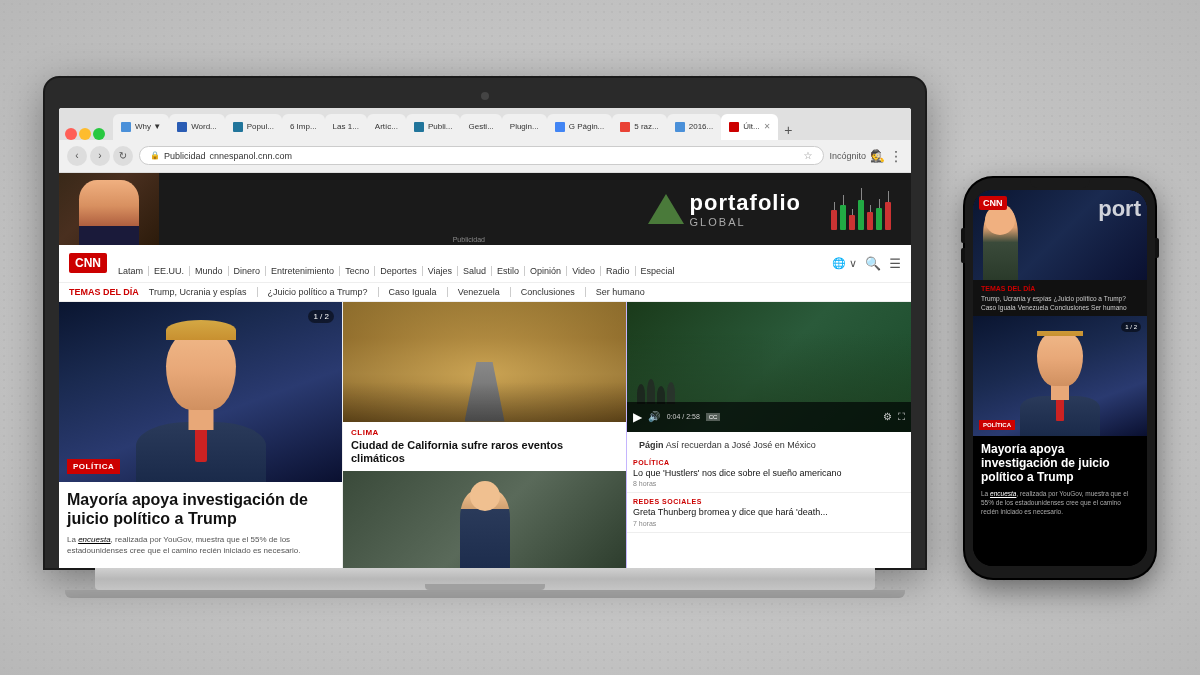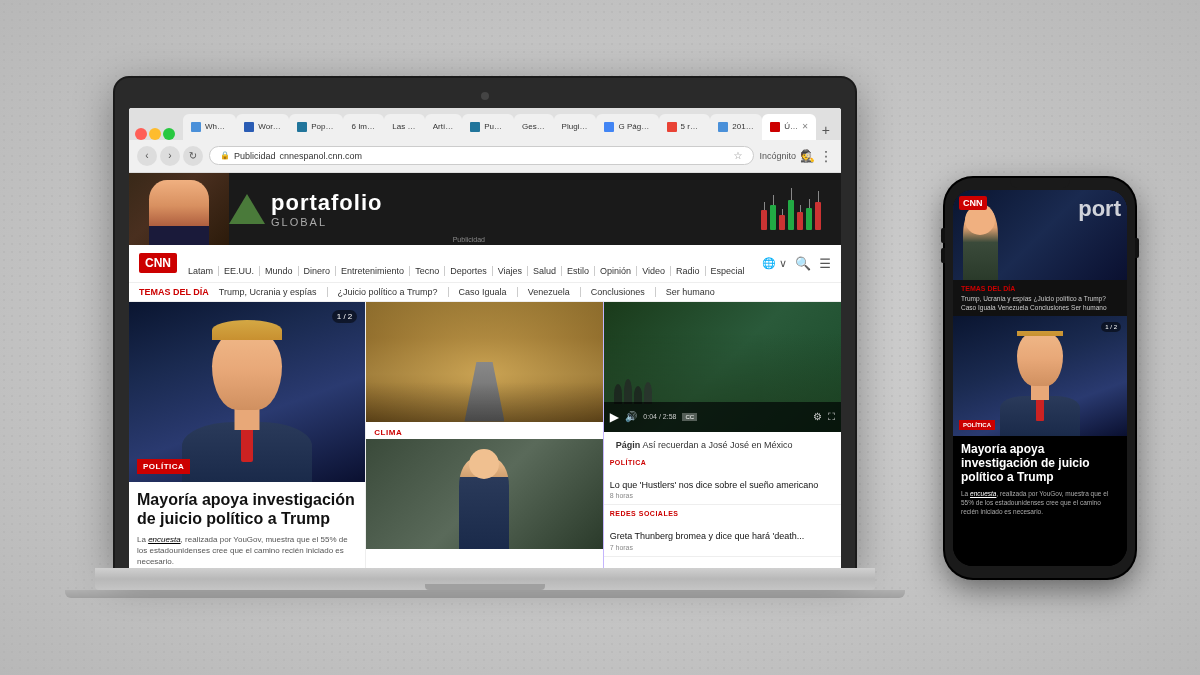--- a/index.html
+++ b/index.html
@@ -35,21 +35,21 @@
     }
 
     
     .laptop {
       display: flex;
       flex-direction: column;
       align-items: center;
     }
 
     .laptop-screen-outer {
-      width: 740px;
+      width: 880px;
       background: #2a2a2a;
       border-radius: 14px 14px 0 0;
       padding: 14px 14px 0 14px;
       box-shadow: 0 0 0 2px #1a1a1a, 0 10px 40px rgba(0,0,0,0.4);
       position: relative;
     }
 
     .laptop-camera {
       width: 8px;
       height: 8px;
@@ -259,21 +259,21 @@
       font-size: 40px;
       opacity: 0.7;
     }
 
     .ad-portafolio {
       flex: 1;
       background: #1a1a1a;
       height: 100%;
       display: flex;
       align-items: center;
-      justify-content: space-between;
+      justify-content: flex-end;
       gap: 10px;
     }
 
     .ad-logo-area {
       display: flex;
       align-items: center;
       gap: 6px;
     }
 
     .ad-triangle {
@@ -608,21 +608,21 @@
       color: #cc0000;
       font-weight: bold;
       text-transform: uppercase;
       letter-spacing: 0.5px;
     }
 
     .right-story-item-title {
       font-size: 9px;
       color: #111;
       line-height: 1.2;
-      margin-top: 14px;
+      margin-top: 2px;
     }
 
     .right-story-item-time {
       font-size: 7px;
       color: #888;
       margin-top: 2px;
     }
 
     
     .phone {
@@ -1006,20 +1006,21 @@
 
             <div class="mid-col">
               <div class="mid-story-top">
 
                 <div style="position:absolute; inset:0; background: linear-gradient(180deg, #c8a550 0%, #b89040 30%, #d4b060 60%, #8a6020 100%);"></div>
                 <div style="position:absolute; inset:0; background: radial-gradient(ellipse at 50% 60%, rgba(200,160,80,0.8) 0%, rgba(100,70,20,0.6) 100%);"></div>
 
                 <div style="position:absolute; bottom:0; left:50%; transform:translateX(-50%); width:40px; height:60px; background: linear-gradient(180deg, #888 0%, #666 100%); clip-path: polygon(30% 0%, 70% 0%, 100% 100%, 0% 100%);"></div>
               </div>
               <div class="mid-label">CLIMA</div>
+              <div class="mid-title">Ciudad de California sufre raros eventos climáticos</div>
 
               <div class="mid-story-bottom">
                 <div style="position:absolute; inset:0; background: linear-gradient(135deg, #3a4a3a 0%, #5a6a5a 50%, #2a3a2a 100%);"></div>
 
                 <div style="position:absolute; bottom:0; left:50%; transform:translateX(-50%); width:50px; height:90px; background: linear-gradient(180deg, #f0c090 0%, #d0a070 20%, #2a3a5a 20%, #1a2a4a 100%); border-radius:30% 30% 0 0;"></div>
                 <div style="position:absolute; bottom:70px; left:50%; transform:translateX(-50%); width:30px; height:30px; background: #f0c090; border-radius:50%;"></div>
               </div>
             </div>
 
             <div class="right-col">

